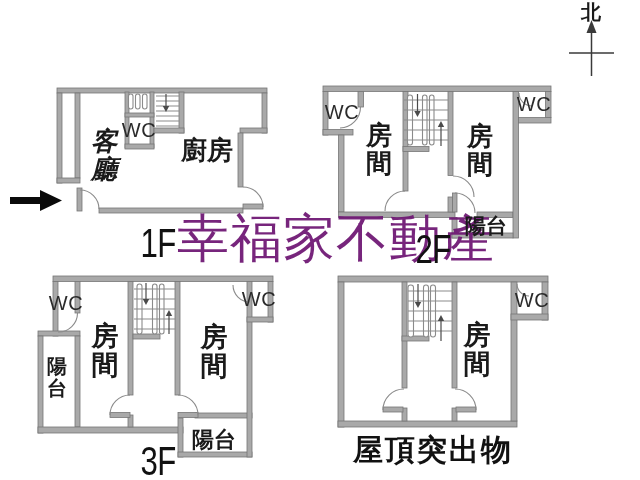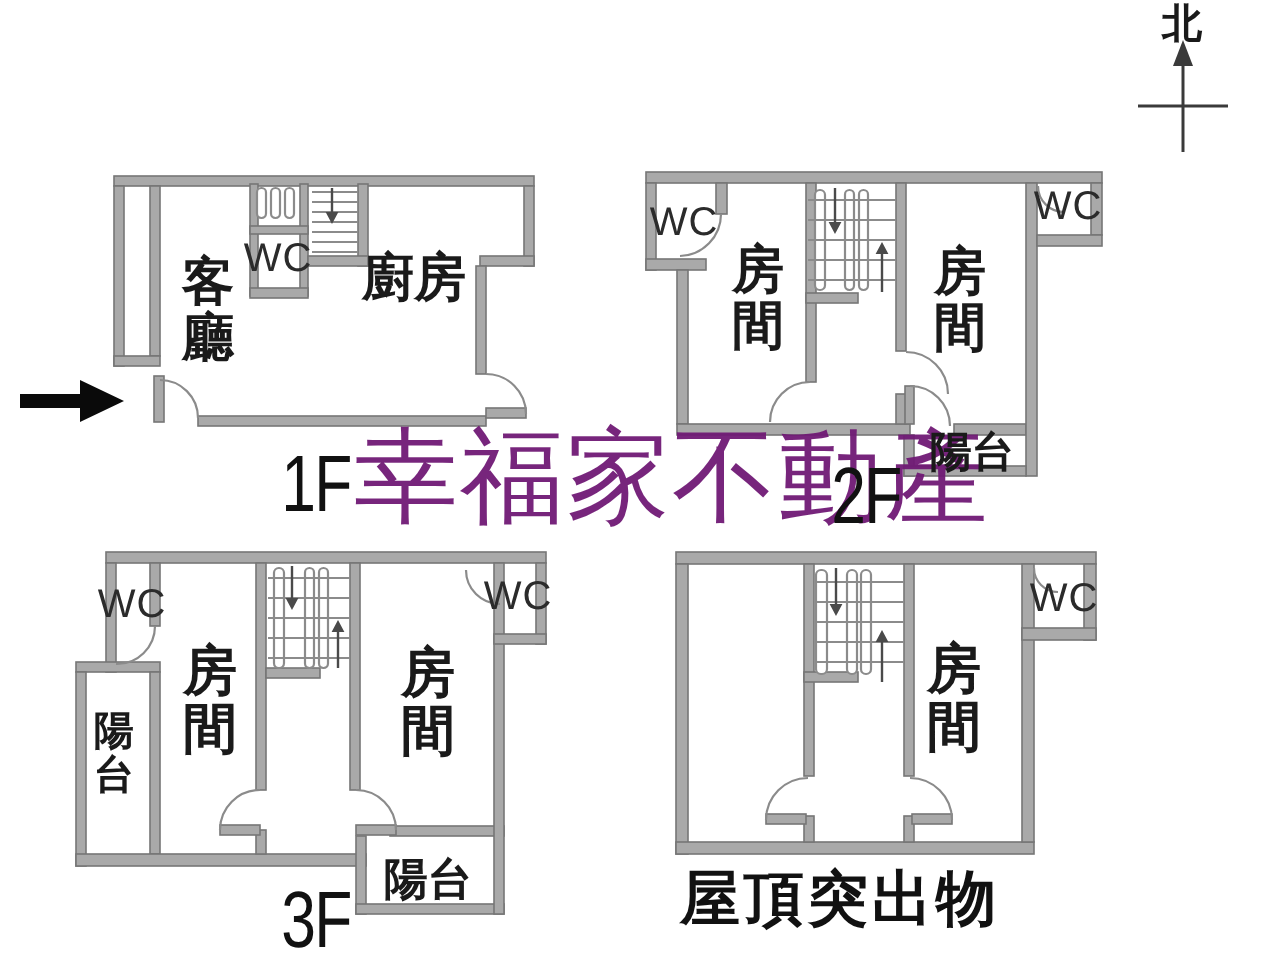--- a/index.html
+++ b/index.html
@@ -176,37 +176,37 @@
       <line x1="591.5" y1="28" x2="591.5" y2="76" stroke="#3a3a3a" stroke-width="1.5"></line>
       <polygon fill="#3a3a3a" points="586.5,33 591.5,20 596.5,33"></polygon>
       <line x1="569" y1="53" x2="614" y2="53" stroke="#3a3a3a" stroke-width="1.5"></line>
     </g>
   </svg>
 
   <div id="watermark">幸福家不動產</div>
 
   <div class="lbl north" style="left:591px;top:12px;">北</div>
 
-  <div class="lbl room stack" style="left:104px;top:155px;">客廳</div>
-  <div class="lbl room" style="left:207px;top:139px;">廚房</div>
+  <div class="lbl room stack" style="left:104px;top:155px;font-style:italic;">客廳</div>
+  <div class="lbl room" style="left:207px;top:150px;">廚房</div>
   <div class="lbl wc" style="left:139px;top:130px;">WC</div>
   <div class="lbl floor-label" style="left:158px;top:243px;">1F</div>
 
   <div class="lbl wc" style="left:342px;top:112px;">WC</div>
   <div class="lbl wc" style="left:534px;top:104px;">WC</div>
   <div class="lbl room stack" style="left:379px;top:149px;">房間</div>
   <div class="lbl room stack" style="left:480px;top:150px;">房間</div>
   <div class="lbl bal" style="left:486px;top:226px;">陽台</div>
   <div class="lbl floor-label" style="left:433px;top:249px;">2F</div>
 
   <div class="lbl wc" style="left:66px;top:303px;">WC</div>
   <div class="lbl wc" style="left:259px;top:299px;">WC</div>
   <div class="lbl stack" style="left:57px;top:378px;font-size:20px;">陽台</div>
   <div class="lbl room-lg stack" style="left:105px;top:351px;">房間</div>
   <div class="lbl room-lg stack" style="left:214px;top:352px;">房間</div>
   <div class="lbl" style="left:214px;top:440px;font-size:22px;">陽台</div>
   <div class="lbl floor-label" style="left:158px;top:461px;">3F</div>
 
   <div class="lbl room-lg stack" style="left:477px;top:350px;">房間</div>
   <div class="lbl wc" style="left:532px;top:300px;">WC</div>
-  <div class="lbl roof-label" style="left:420px;top:450px;text-align:center;">屋頂突出物</div>
+  <div class="lbl roof-label" style="left:433px;top:450px;text-align:center;">屋頂突出物</div>
 
 </div>
 
 </body></html>

